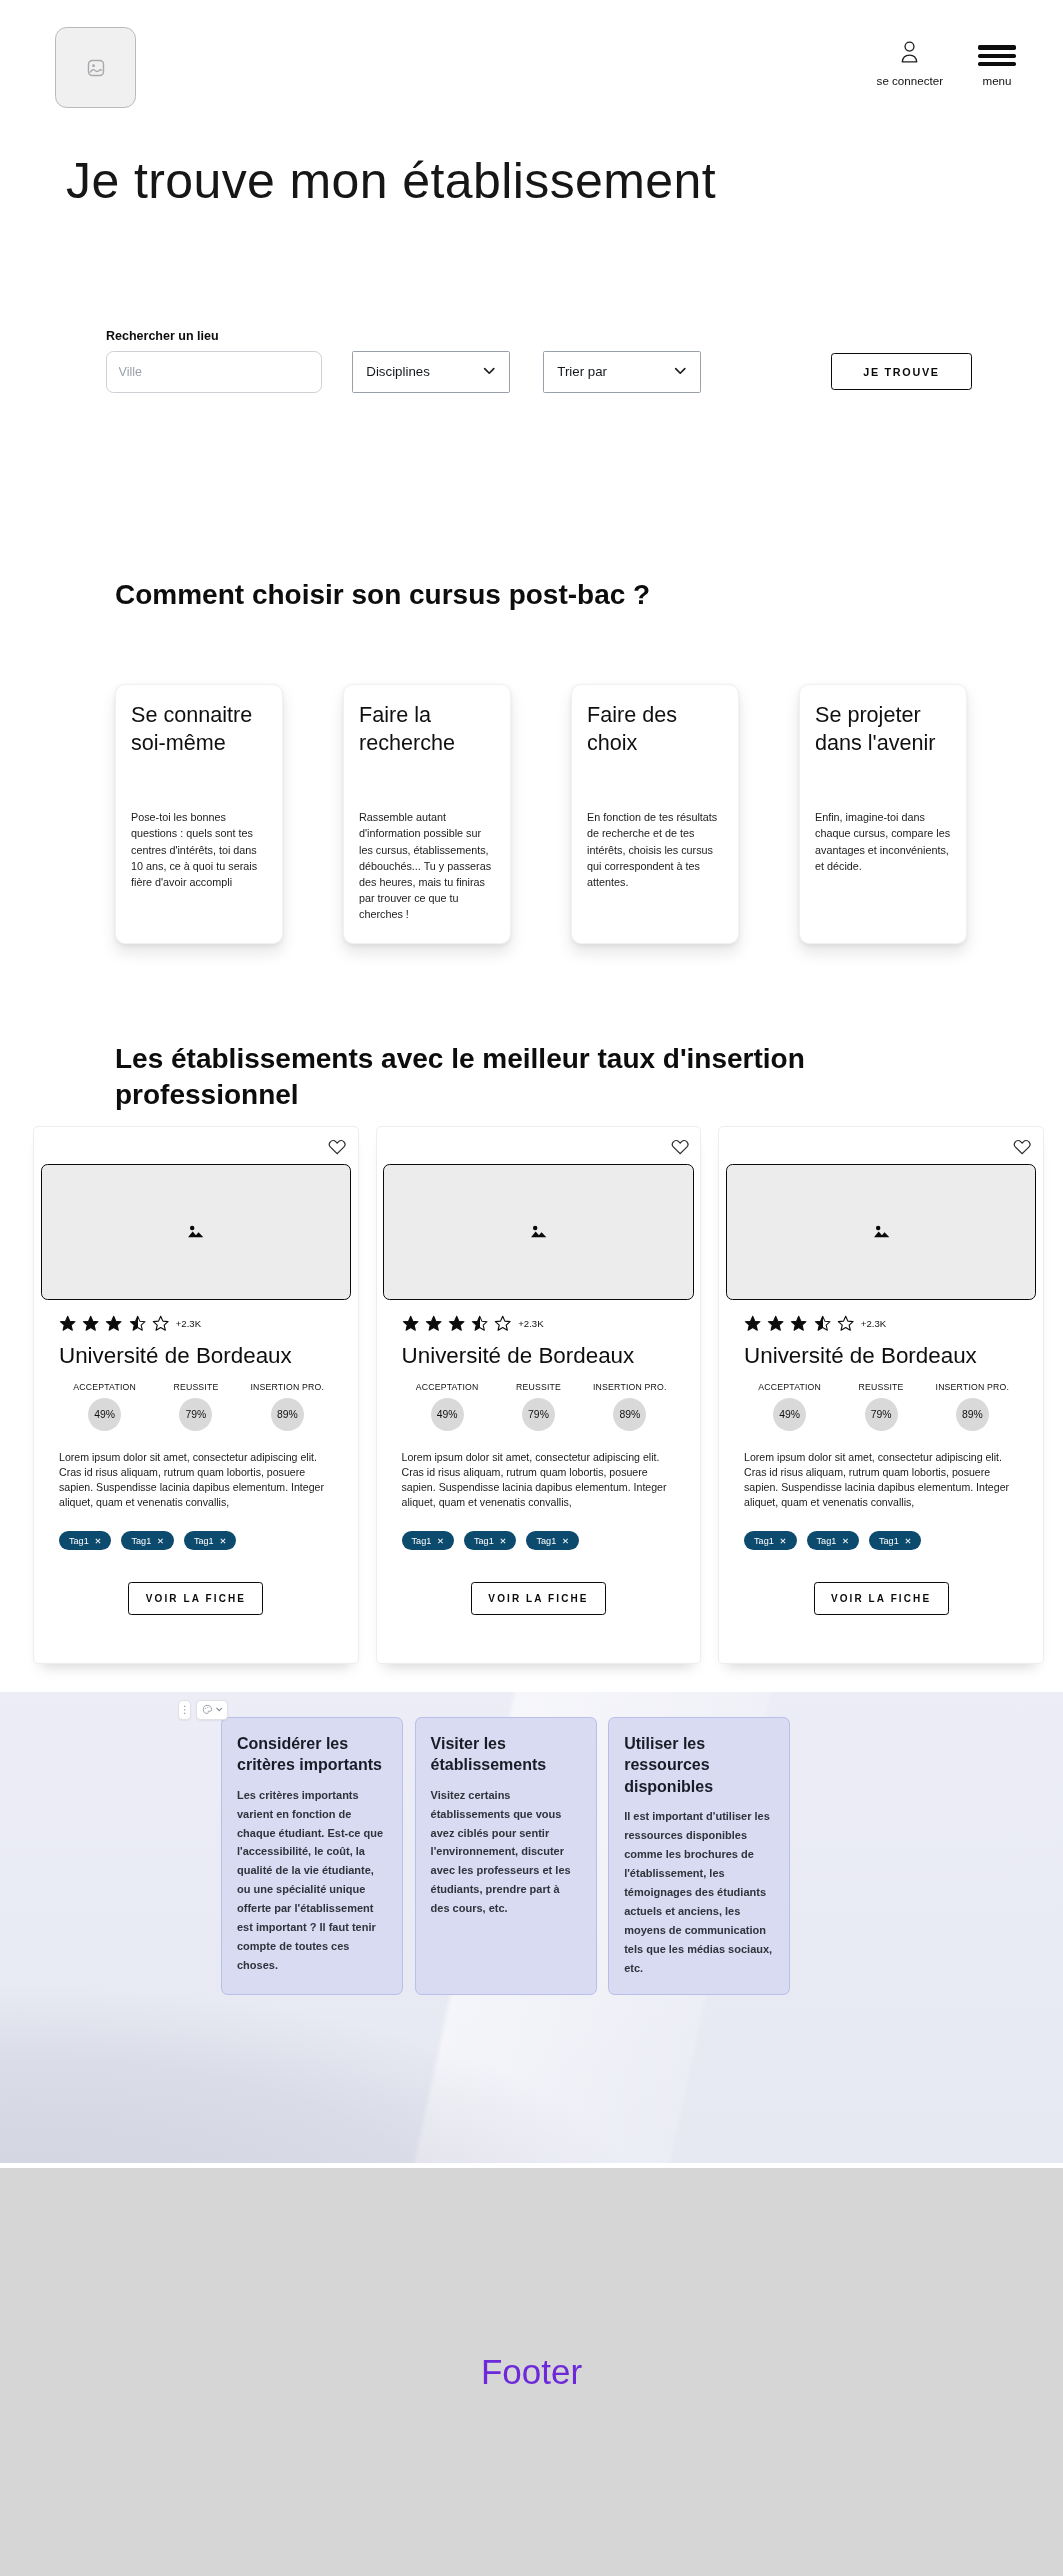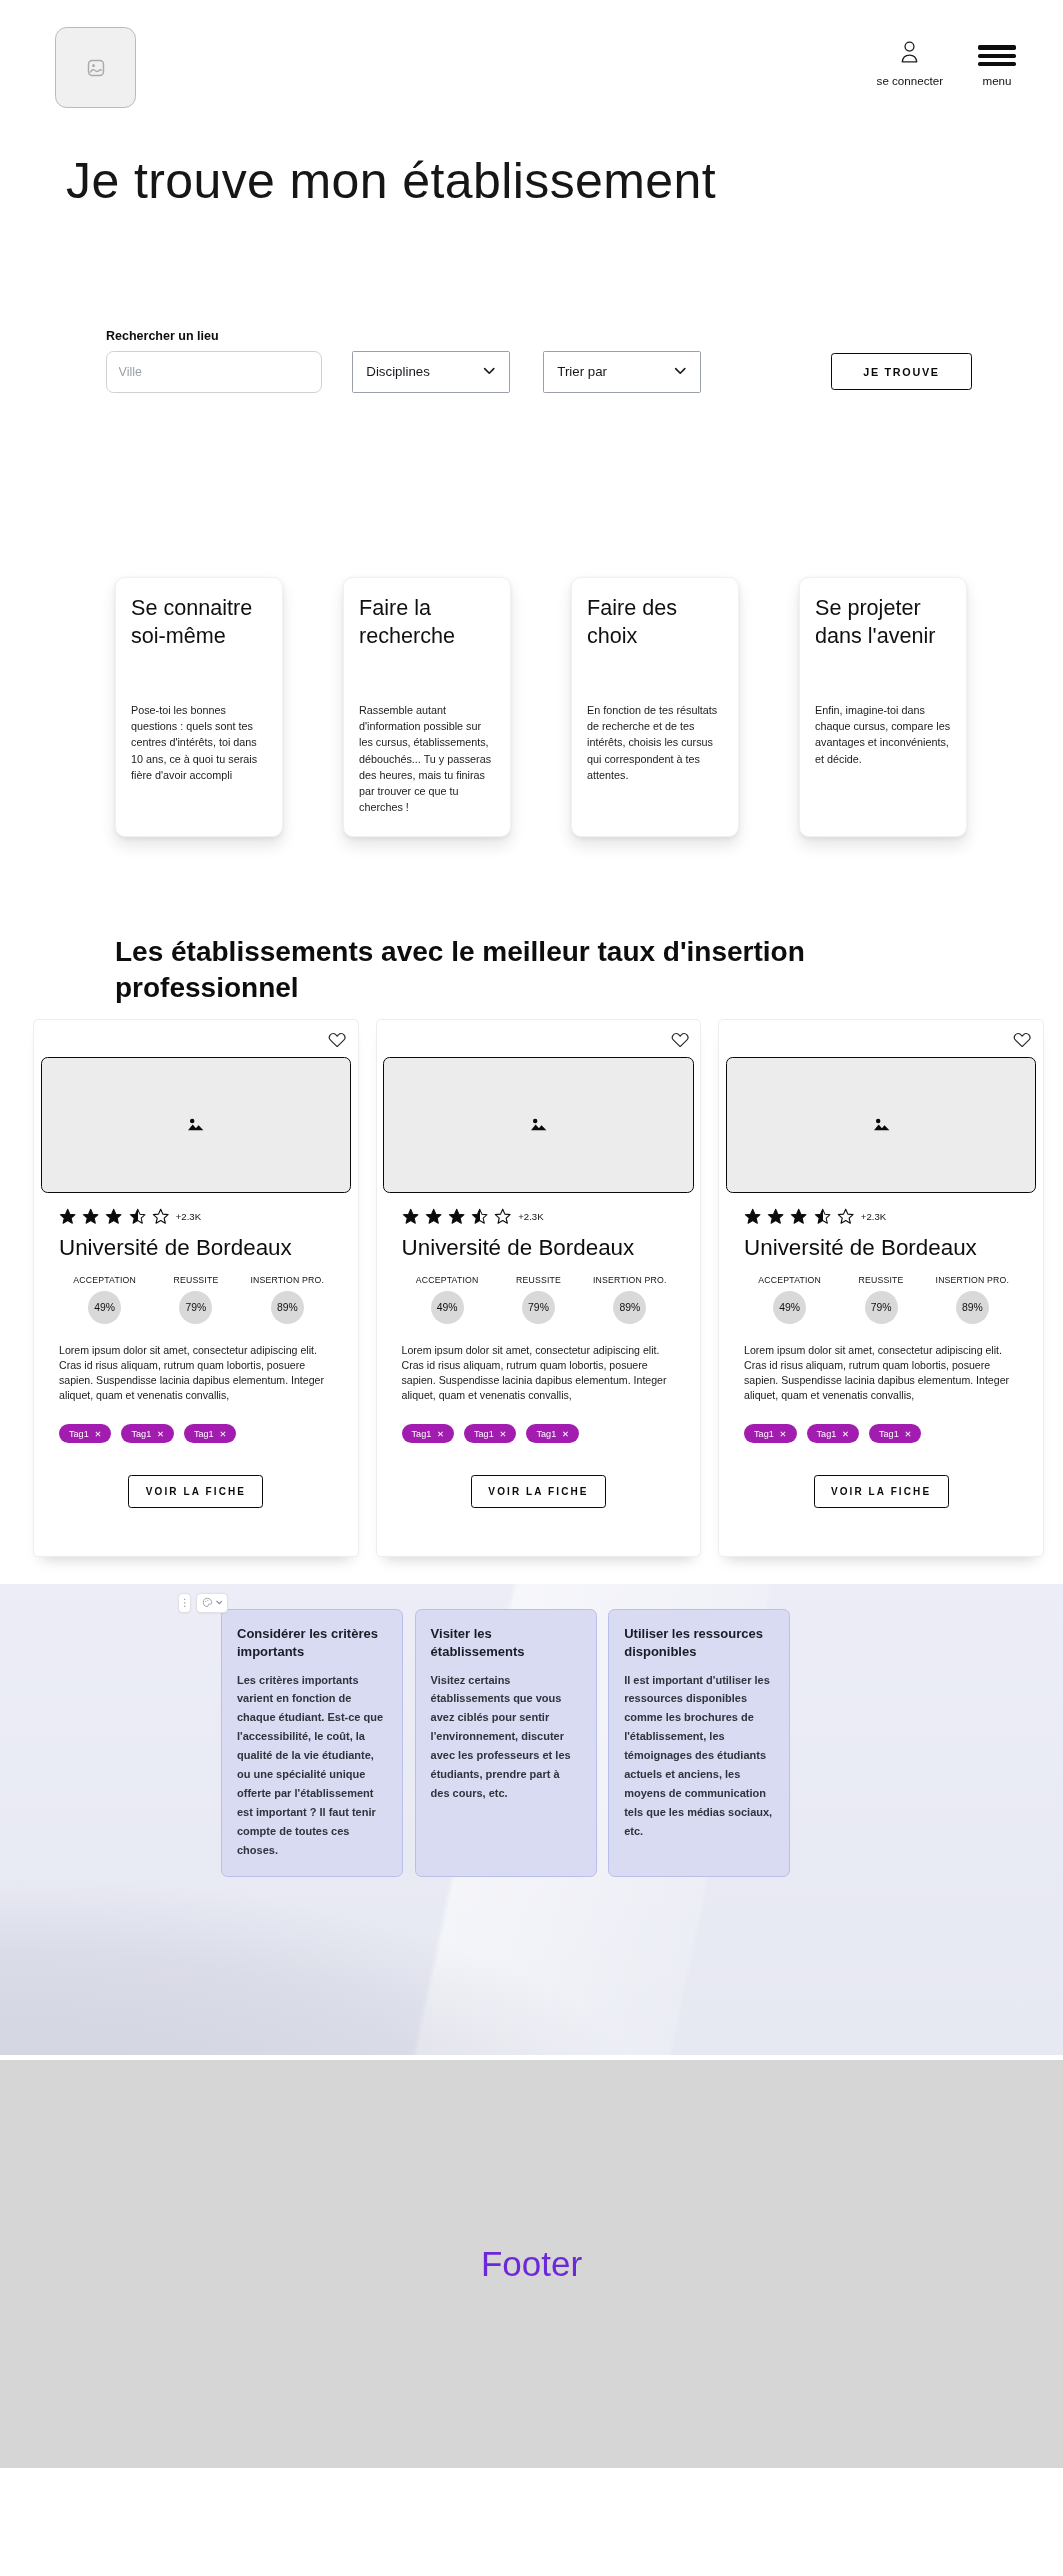--- a/index.html
+++ b/index.html
@@ -59,21 +59,21 @@
   .stars-row { margin-top:15px; display:flex; align-items:center; gap:5.8px; }
   .rating-count { font-size:9.6px; color:#111; margin-left:0.8px; }
   .estab-name { margin-top:10.8px; font-size:22.4px; font-weight:400; color:#0e0e0e; }
   .stats-row { margin-top:13.3px; display:flex; }
   .stat-col { flex:1; text-align:center; }
   .stat-label { font-size:8.7px; letter-spacing:0.2px; color:#101010; }
   .stat-circle { width:33px; height:33px; border-radius:50%; background:#d9d9d9; margin:6.6px auto 0;
     display:flex; align-items:center; justify-content:center; font-size:10.4px; color:#111; }
   .estab-desc { margin-top:18.3px; font-size:10.6px; line-height:1.42; color:#1a1a1a; }
   .tags-row { margin-top:21.6px; display:flex; gap:10px; }
-  .tag-pill { display:flex; align-items:center; gap:5.8px; height:19px; padding:0 10px; background:#a21caf;
+  .tag-pill { display:flex; align-items:center; gap:5.8px; height:19px; padding:0 10px; background:#0c4a6e;
     color:#fff; border-radius:10px; font-size:9.1px; cursor:pointer; }
   .tag-pill .x { font-size:8.3px; }
   .fiche-btn { display:block; margin:32px auto 0; width:135px; height:33px; background:#fff;
     border:1.7px solid #0a0a0a; border-radius:3.3px; font-family:inherit; font-size:10px; font-weight:700;
     letter-spacing:2.1px; color:#0a0a0a; cursor:pointer; }
 
   
   .guide-section { margin-top:27.4px; height:471px; position:relative; overflow:hidden;
     background:
       radial-gradient(95% 80% at 2% 112%, rgba(166,168,186,.34) 0%, rgba(166,168,186,.20) 42%, rgba(166,168,186,0) 62%),
@@ -81,21 +81,21 @@
       linear-gradient(180deg, #ecedf6 0%, #e6e8f2 100%); }
   .editor-chips { position:absolute; top:8.3px; left:178px; display:flex; gap:5px; }
   .chip { background:#fff; border:0.8px solid #e0e0e6; border-radius:4.2px; height:20px;
     display:flex; align-items:center; justify-content:center; box-shadow:0 0.8px 1.7px rgba(0,0,0,.06); cursor:pointer; }
   .chip.kebab { width:13.3px; color:#8a8f9a; font-size:10px; line-height:1; }
   .chip.palette { width:32px; gap:2.5px; color:#8a8f9a; }
   .guide-heading { margin:0; padding:52px 0 0 218px; font-size:25px; font-weight:700; color:#17181c;
     line-height:1.45; max-width:731px; }
   .guide-cards { display:flex; gap:11.6px; margin:25px 0 0 221px; width:570px; align-items:stretch; }
   .guide-card { width:182px; background:#d8dbf1; border:0.8px solid #b8bfe8; border-radius:6.6px; padding:15px 15px 16.6px; }
-  .guide-card h4 { font-size:13px; font-weight:700; color:#191c26; line-height:1.35; margin-bottom:10px; }
+  .guide-card h4 { font-size:16px; font-weight:700; color:#191c26; line-height:1.35; margin-bottom:10px; }
   .guide-card p { font-size:11px; line-height:1.72; color:#30333c;font-weight:bold; }
 
   
   .site-footer { margin-top:5px; height:408px; background:#d6d6d6;
     display:flex; align-items:center; justify-content:center; }
   .site-footer .footer-text { font-size:35px; font-weight:500; color:#6d28d9; }
 
   svg { display:block; }
 </style>
 </head>
@@ -161,20 +161,21 @@
         <svg width="12.5" height="8.3" viewBox="0 0 15 10" fill="none">
             <path d="M2 2l5.5 5.5L13 2" stroke="#1c1c1c" stroke-width="2" stroke-linecap="round" stroke-linejoin="round"></path>
           </svg>
       </span>
     </div>
     <button class="find-btn">JE TROUVE</button>
   </div>
 </section>
 
 <section class="cursus-section">
+  <h2 class="section-heading">Comment choisir son cursus post-bac ?</h2>
   <div class="cursus-cards">
     <div class="cursus-card">
       <h3>Se connaitre soi-même</h3>
       <p>Pose-toi les bonnes questions : quels sont tes centres d'intérêts, toi dans 10 ans, ce à quoi tu serais fière d'avoir accompli</p>
     </div>
     <div class="cursus-card">
       <h3>Faire la recherche</h3>
       <p>Rassemble autant d'information possible sur les cursus, établissements, débouchés... Tu y passeras des heures, mais tu finiras par trouver ce que tu cherches !</p>
     </div>
     <div class="cursus-card">

